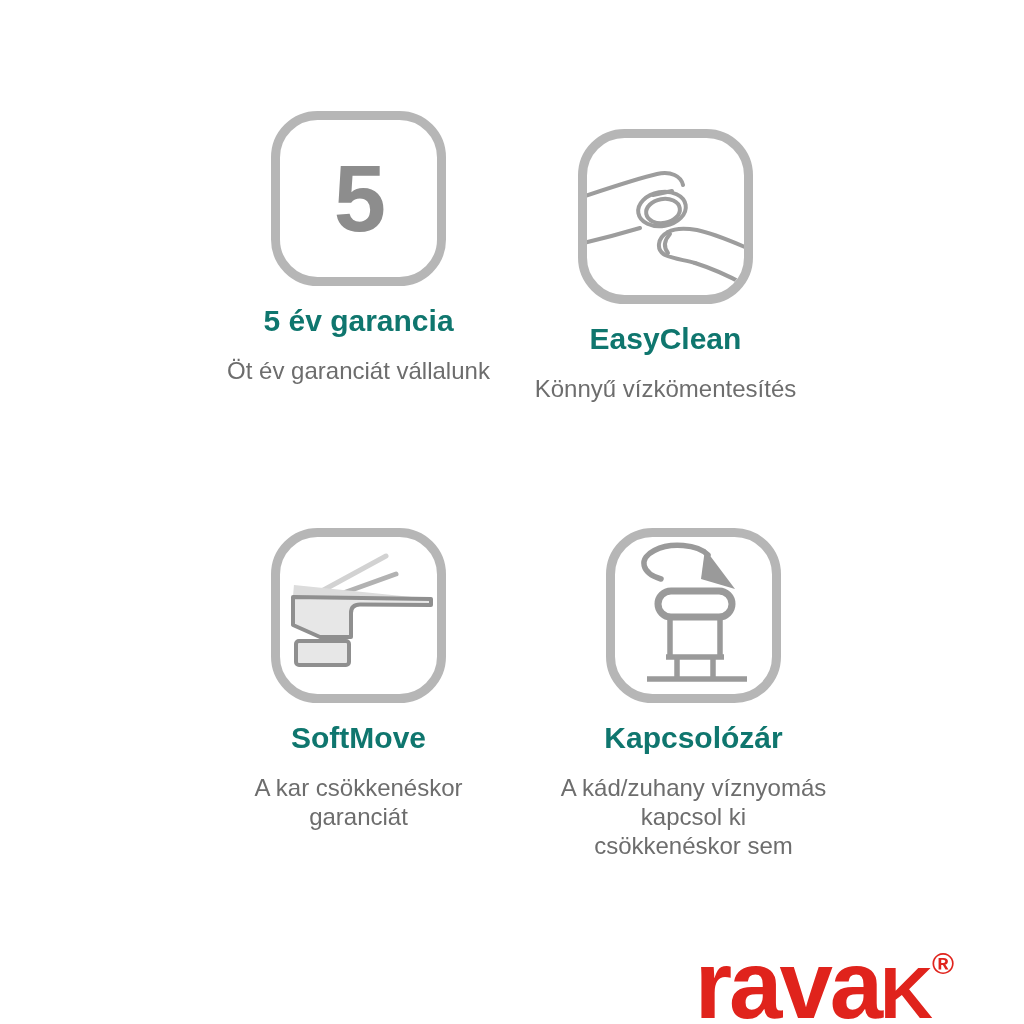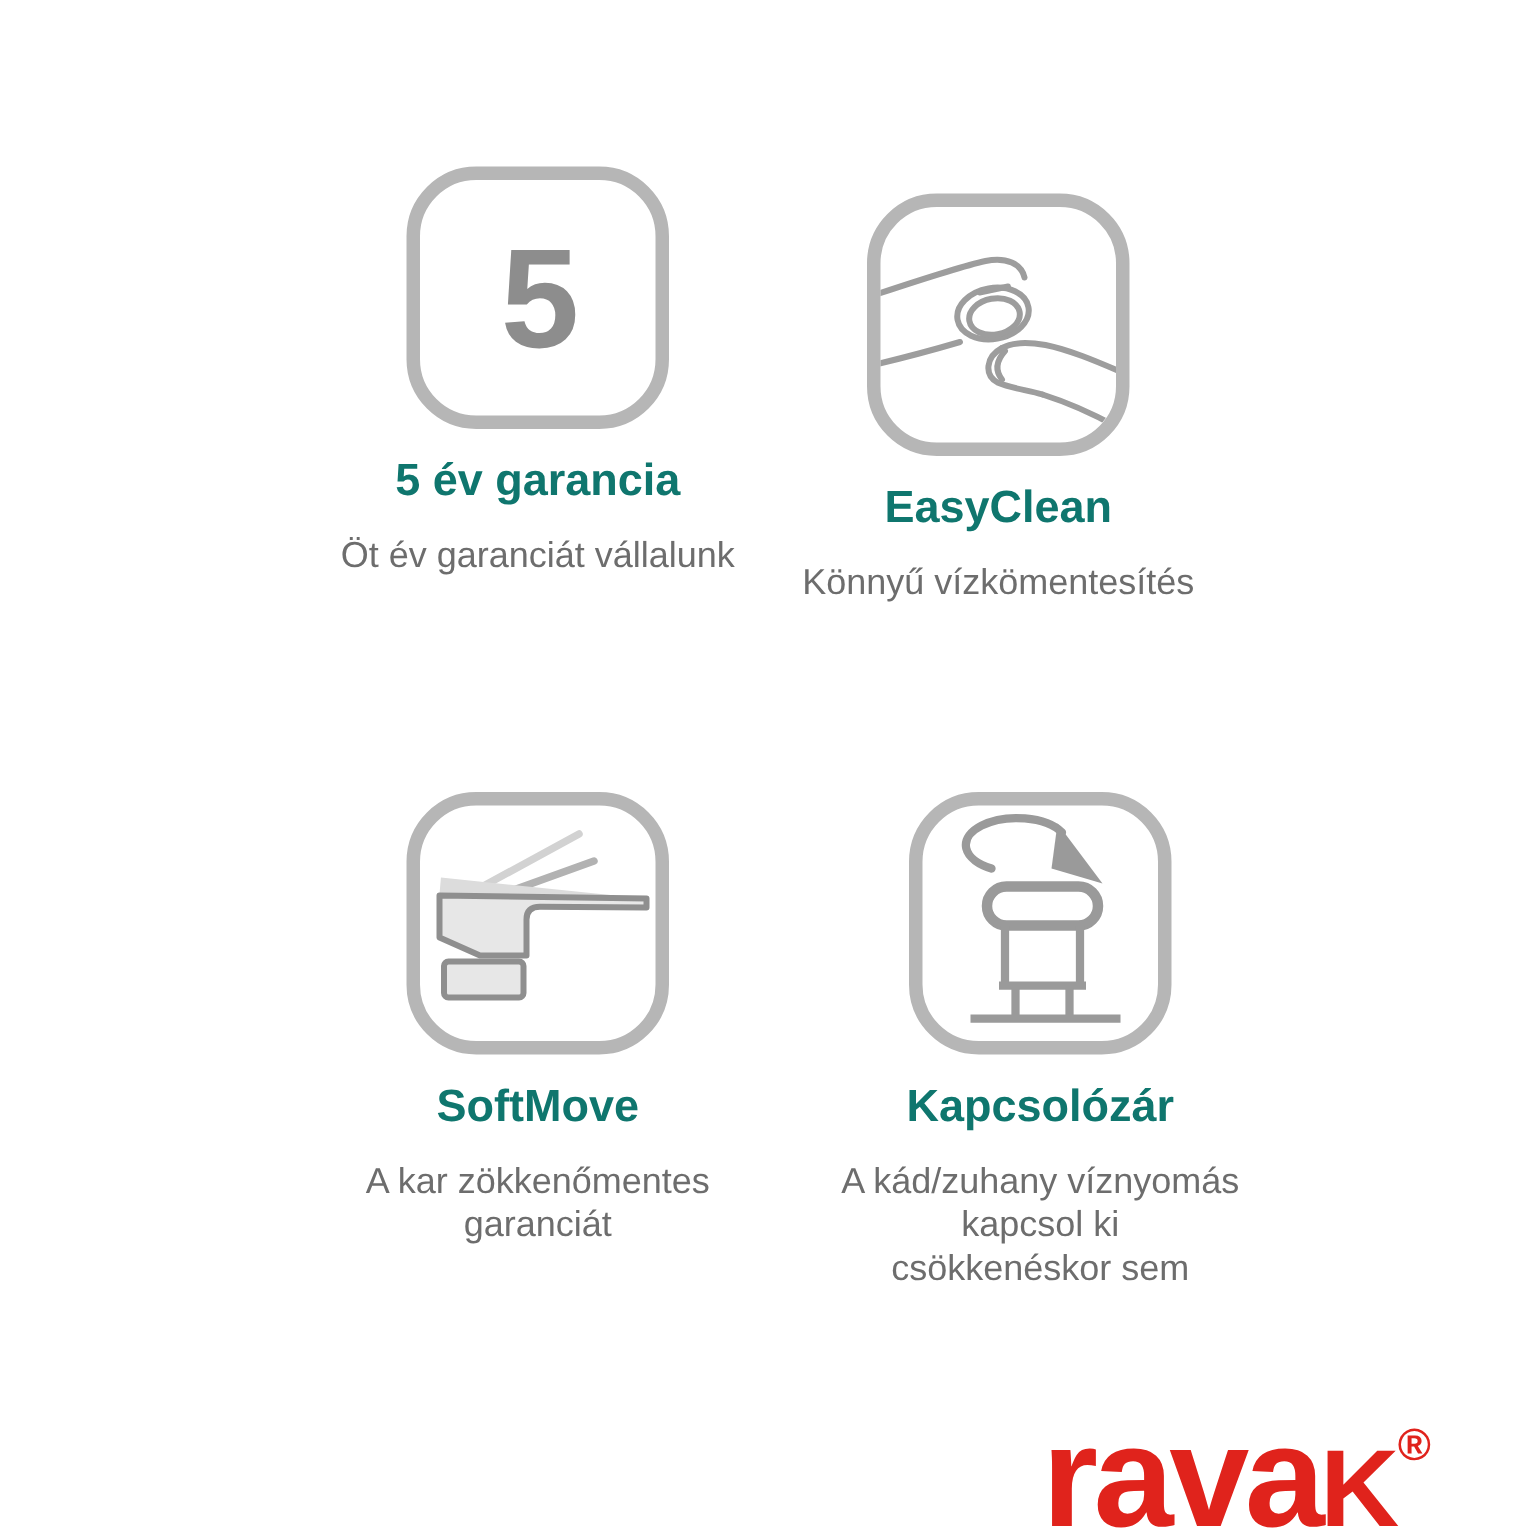--- a/index.html
+++ b/index.html
@@ -130,21 +130,21 @@
 
         <path d="M 23 70 L 161 72 L 161 78 L 90 77.5 Q 81 77.5 81 86 L 81 110 L 50 110 L 23 98 Z" fill="#dcdcdc" transform="rotate(5 160 75)"></path>
 
         <path d="M 23 70 L 161 72 L 161 78 L 90 77.5 Q 81 77.5 81 86 L 81 110 L 50 110 L 23 98 Z" fill="#e7e7e7" stroke="#8f8f8f" stroke-width="4" stroke-linejoin="round"></path>
 
         <rect x="26" y="114" width="53" height="24" rx="3" fill="#e7e7e7" stroke="#8f8f8f" stroke-width="4"></rect>
       </svg>
     </div>
     <div class="title">SoftMove</div>
     <div class="subtitle">
-      <div>A kar zökkenőmentes</div>
+      <div>A kar csökkenéskor</div>
       <div>garanciát</div>
     </div>
   </div>
 
   <div class="feature" id="feature-diverter">
     <div class="icon-wrap">
       <svg width="177" height="177" viewBox="0 0 177 177">
         <rect x="5.5" y="5.5" width="166" height="166" rx="42" fill="#ffffff" stroke="#b6b6b6" stroke-width="9"></rect>
         <g stroke="#9a9a9a" fill="none" stroke-width="5.5" stroke-linecap="round">
 

